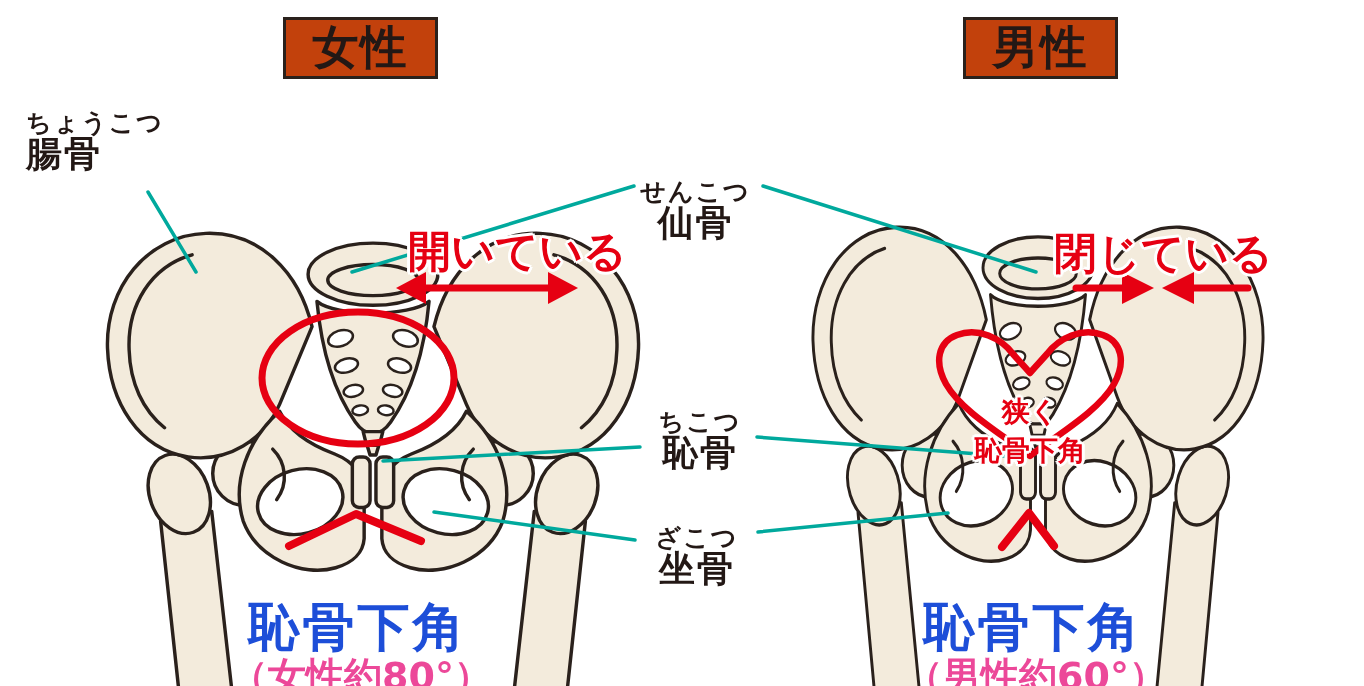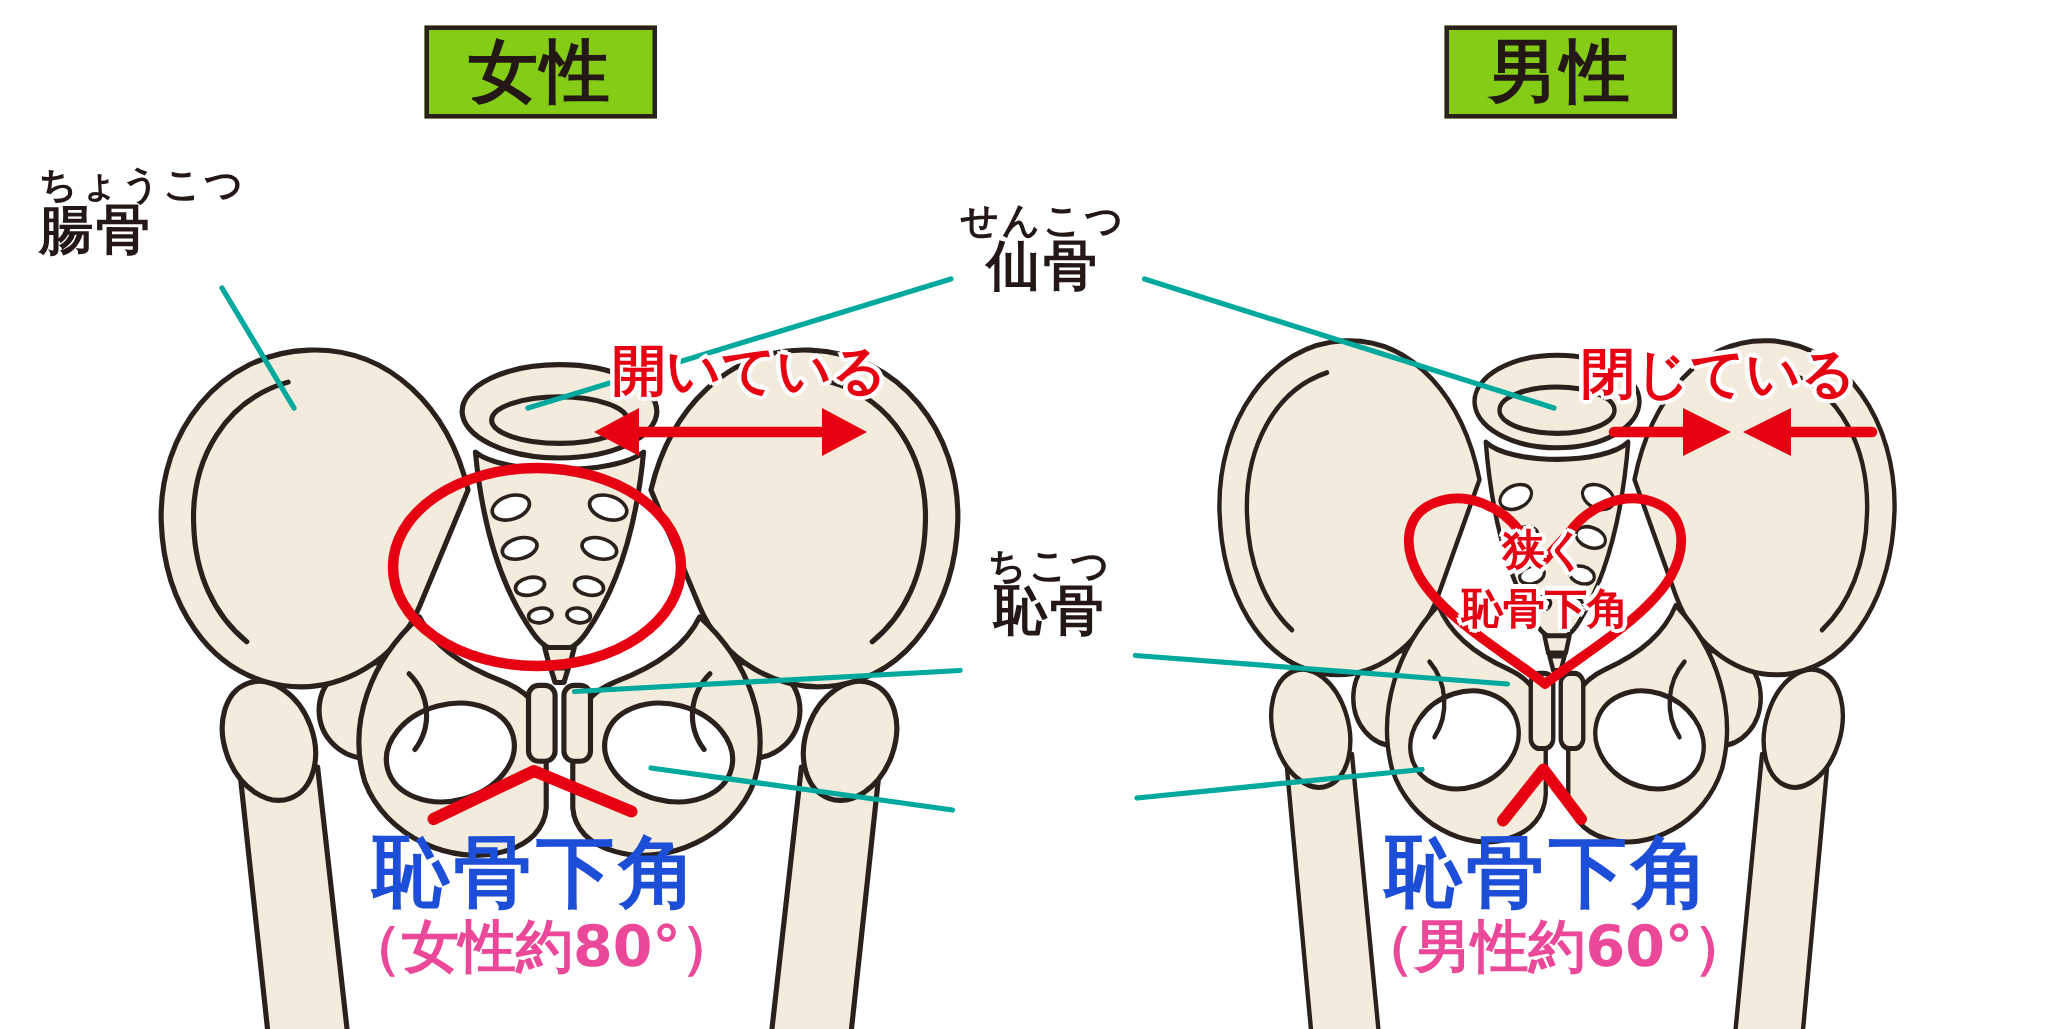--- a/index.html
+++ b/index.html
@@ -1,33 +1,33 @@
 <!DOCTYPE html>
 <html><head>
 <meta charset="utf-8">
 <style>
   html,body{margin:0;padding:0;background:#ffffff;}
   body{width:1364px;height:686px;overflow:hidden;position:relative;
        font-family:"DejaVu Sans","Liberation Sans",sans-serif;}
   .abs{position:absolute;}
   .title-box{
-    width:155px;height:62px;background:#84cc16;border:3px solid #2a211c;
+    width:155px;height:62px;background:#c2410c;border:3px solid #2a211c;
     display:flex;align-items:center;justify-content:center;
     font-size:46px;font-weight:bold;color:#231815;letter-spacing:2px;
     box-sizing:border-box;
   }
   .furigana{font-size:25px;font-weight:bold;color:#231815;letter-spacing:2px;line-height:1;}
   .kanji-label{font-size:36px;font-weight:bold;color:#231815;letter-spacing:2px;line-height:1.05;}
-  .center-text{text-align:center;}
+  .center-text{text-align:center;margin-top:45px;}
   .red-note{
     color:#e60012;font-weight:bold;line-height:1;white-space:nowrap;
     text-shadow:-2px -2px 0 #fff,2px -2px 0 #fff,-2px 2px 0 #fff,2px 2px 0 #fff,
                 0 -3px 0 #fff,0 3px 0 #fff,-3px 0 0 #fff,3px 0 0 #fff;
   }
-  .note-lg{font-size:36px;}
+  .note-lg{font-size:43px;}
   .note-md{font-size:28px;}
   .arch-label{font-size:52px;font-weight:bold;color:#1d4ed8;letter-spacing:3px;line-height:1;}
   .arch-value{font-size:38px;font-weight:bold;color:#ec4899;line-height:1;white-space:nowrap;}
   svg{display:block;}
 </style>
 </head>
 <body>
 
 <svg width="0" height="0" style="position:absolute">
   <defs>
@@ -140,20 +140,24 @@
   <div class="abs center-text" style="left:618px;top:134px;width:155px;">
     <div class="furigana">せんこつ</div>
     <div class="kanji-label">仙骨</div>
   </div>
 
   <div class="abs center-text" style="left:625px;top:364px;width:150px;">
     <div class="furigana">ちこつ</div>
     <div class="kanji-label">恥骨</div>
   </div>
 
+  <div class="abs center-text" style="left:622px;top:480px;width:150px;">
+    <div class="furigana">ざこつ</div>
+    <div class="kanji-label">坐骨</div>
+  </div>
 
   <div class="abs red-note note-lg" style="left:408px;top:230px;">開いている</div>
 
   <div class="abs red-note note-lg" style="left:1054px;top:232px;text-align:right;">閉じている</div>
 
   <div class="abs red-note note-md center-text" style="left:955px;top:353px;width:150px;">狭く</div>
   <div class="abs red-note note-md center-text" style="left:955px;top:392px;width:150px;">恥骨下角</div>
 
   <div class="abs arch-label center-text" style="left:230px;top:556px;width:255px;">恥骨下角</div>
   <div class="abs arch-value center-text" style="left:230px;top:612px;width:255px;">（女性約80°）</div>

